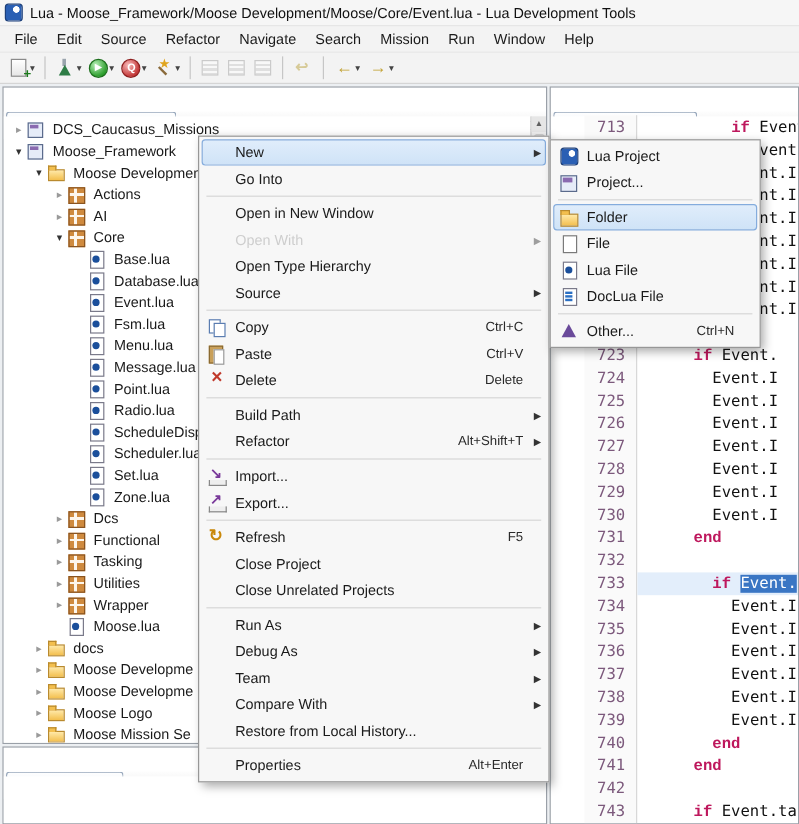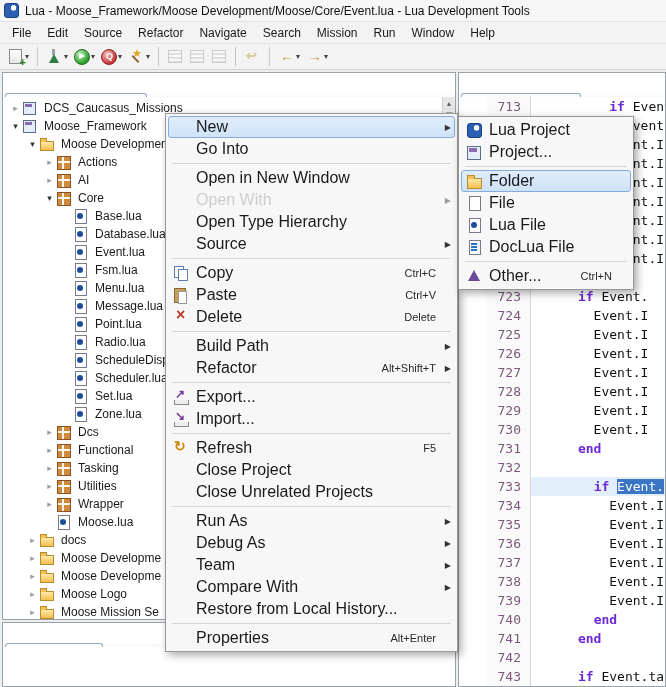--- a/index.html
+++ b/index.html
@@ -101,34 +101,34 @@
 
   
   .code-wrap { position:absolute; top:24px; left:0; right:0; bottom:0; display:flex; background:#fff;align-items:flex-end; }
   .ruler { width:28px; background:#fafafa; border-right:1px solid #ececec; }
   .gutter { width:44px; background:#fafafa; border-right:1px solid #d8d8d8; padding-top:1px; }
   .lnum { height:19px; line-height:19px; text-align:right; padding-right:9px; color:#7c597c;
           font-family:"DejaVu Sans Mono", monospace; font-size:13px; }
   .code { flex:1; overflow:hidden; padding-top:1px; }
   .cline { height:19px; line-height:19px; white-space:pre; font-family:"DejaVu Sans Mono", monospace;
            font-size:13px; color:#111; }
-  .cline .kw { color:#6d28d9; font-weight:bold; }
+  .cline .kw { color:#be185d; font-weight:bold;font-family:Liberation Mono, monospace; }
   .cline .sel { background:#3a76c4; color:#fff; }
   .cline.cur { background:#e3eefb; }
 
   
   .cmenu { position:absolute; background:#f7f7f7; border:1px solid #979797; box-shadow:3px 3px 8px rgba(0,0,0,.35);
            padding:2px; z-index:20; }
   #cmenu { left:165px; top:113px; width:293px; }
   #submenu { left:458px; top:116px; width:176px; z-index:21; }
   .mi { display:flex; align-items:center; height:22px; padding:0 3px; position:relative; border:1px solid transparent; }
   .mi.hl { background:linear-gradient(#e0edfb,#cfe3f7); border:1px solid #84acdd; border-radius:3px; }
   .mi.dis { color:#9b9b9b; }
   .mi.dis .mlabel { color:#9b9b9b; }
-  .mlabel { flex:1; font-size:16px; color:#1a1a1a; white-space:nowrap; }
+  .mlabel { flex:1; font-size:12px; color:#1a1a1a; white-space:nowrap; }
   .maccel { margin-left:14px; margin-right:5px; font-size:11px; color:#2a2a2a; white-space:nowrap; }
   .marrow { width:10px; font-size:8px; color:#333; text-align:right; }
   .msep { height:1px; background:#d6d6d6; margin:3px 4px; }
   .mico { width:20px; height:18px; flex:0 0 20px; position:relative; margin-right:4px; }
   .ico-copy::before { content:""; position:absolute; left:2px; top:2px; width:8px; height:10px; background:#fff; border:1px solid #5b7db1; }
   .ico-copy::after { content:""; position:absolute; left:6px; top:5px; width:8px; height:10px; background:#fff; border:1px solid #5b7db1; }
   .ico-paste::before { content:""; position:absolute; left:2px; top:2px; width:10px; height:13px; background:#c9a05a; border:1px solid #8a6a32; }
   .ico-paste::after { content:""; position:absolute; left:6px; top:5px; width:7px; height:11px; background:#fff; border:1px solid #999; }
   .ico-delete::before { content:"×"; position:absolute; left:4px; top:-2px; color:#c0392b; font-size:16px; font-weight:bold; }
   .ico-import::before { content:"↘"; position:absolute; left:3px; top:-1px; color:#7a3a9a; font-size:12px; font-weight:bold; }
@@ -557,28 +557,28 @@
         <span class="marrow">▶</span>
       </div>
       <div class="mi">
         <span class="mico"></span>
         <span class="mlabel">Refactor</span>
         <span class="maccel">Alt+Shift+T</span>
         <span class="marrow">▶</span>
       </div>
       <div class="msep"></div>
       <div class="mi">
+        <span class="mico ico-import"></span>
+        <span class="mlabel">Import...</span>
+        <span class="maccel"></span>
+        <span class="marrow"></span>
+      </div>
+      <div class="mi">
         <span class="mico ico-export"></span>
         <span class="mlabel">Export...</span>
-        <span class="maccel"></span>
-        <span class="marrow"></span>
-      </div>
-      <div class="mi">
-        <span class="mico ico-import"></span>
-        <span class="mlabel">Import...</span>
         <span class="maccel"></span>
         <span class="marrow"></span>
       </div>
       <div class="msep"></div>
       <div class="mi">
         <span class="mico ico-refresh"></span>
         <span class="mlabel">Refresh</span>
         <span class="maccel">F5</span>
         <span class="marrow"></span>
       </div>

